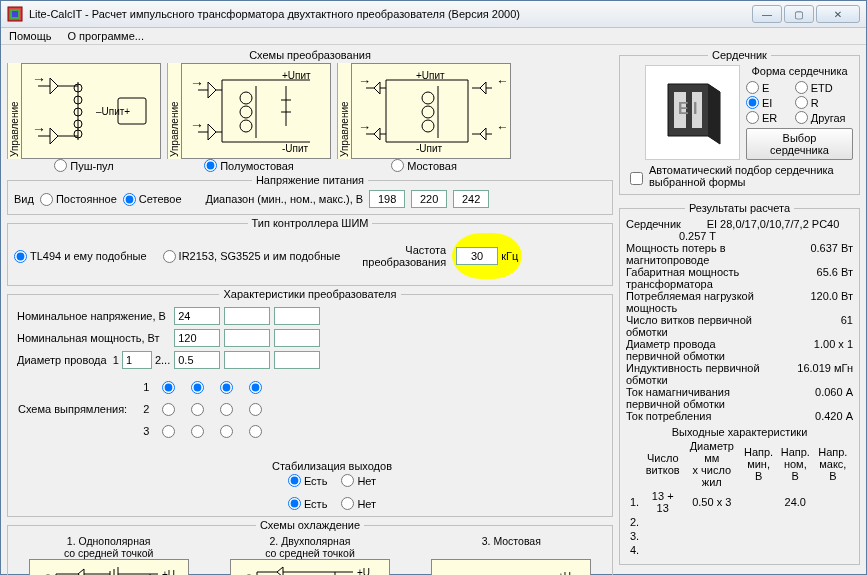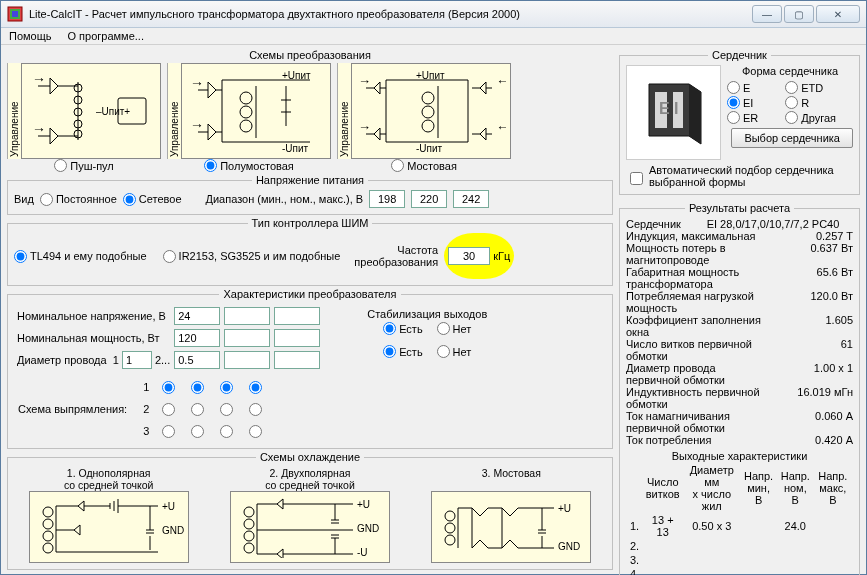--- a/index.html
+++ b/index.html
@@ -28,21 +28,21 @@
   .radio input { margin:0; }
   input[type=text] { font:inherit; border:1px solid #7a9; padding:1px 3px; height:18px; background:#fff; }
   .numbox { width:36px; text-align:center; }
   .grouptitle { text-align:center; margin-bottom:2px;}
   .results { font-size:11px;}
   .results .rline { display:flex; }
   .results .rlabel { flex:1;}
   .results .rval { width:90px; text-align:right;}
   .btn { border:1px solid #888; background:linear-gradient(#fefefe,#e3e3e3); padding:3px 12px; border-radius:2px; font:inherit; }
   .coregrp { display:flex; gap:6px; align-items:flex-start;}
-  .coreimg { width:95px; height:95px; background:#fff; border:1px solid #ccc; display:flex; align-items:center; justify-content:center; }
+  .coreimg { width:95px; height:95px; background:#fff; border:1px solid #ccc; display:flex; align-items:center; justify-content:center;margin-left:19px; }
   .coreimg svg { display:block; }
   .shape-radios { display:grid; grid-template-columns:auto auto; gap:2px 10px;}
   .hl { background:#ffff00; border-radius:50%/60%; display:inline-block; padding:14px 4px;}
   .rectgrid { border-collapse:collapse;}
   .rectgrid td { padding:2px 4px; text-align:center;}
   .rectschemes { display:flex; gap:12px; justify-content:space-around;}
   .rectscheme { display:flex; flex-direction:column; align-items:center; font-size:10.5px;}
   .check { display:inline-flex; align-items:flex-end; gap:3px;}
   .outtbl { width:100%;}
   .outtbl th { font-weight:normal; text-align:center; padding:0 2px;}
@@ -197,34 +197,34 @@
         <legend class="center">Тип контроллера ШИМ</legend>
         <div class="row">
           <label class="radio">
               <input type="radio" name="pwm" checked="" style="">
               <span>TL494 и ему подобные</span>
             </label>
           <label class="radio" style="margin-left:10px">
               <input type="radio" name="pwm" style="">
               <span>IR2153, SG3525 и им подобные</span>
             </label>
-          <span style="margin-left:8px; text-align:right;">
+          <span style="margin-left:16px; text-align:right;">
             <span>Частота</span><br>
             <span>преобразования</span>
           </span>
           <span class="hl">
             <input type="text" class="numbox" style="width: 42px;" value="30">
             <span>кГц</span>
           </span>
         </div>
       </fieldset>
 
       <fieldset>
         <legend class="center">Характеристики преобразователя</legend>
-        <div style="display:flex; ">
+        <div style="display:flex; gap:14px;flex-direction:column;">
           <div>
             <table>
               <tbody>
                   <tr>
                 <td>Номинальное напряжение, В</td>
                 <td><input type="text" style="width: 46px;" value="24"></td>
                 <td><input type="text" style="width: 46px;"></td>
                 <td><input type="text" style="width: 46px;"></td>
               </tr>
               <tr>
@@ -416,38 +416,33 @@
         </div>
       </fieldset>
 
       <fieldset class="results">
         <legend class="center">Результаты расчета</legend>
         <div class="rline">
             <span class="rlabel">Сердечник</span>
             <span style="width:160px;text-align:center">EI 28,0/17,0/10,7/7,2 PC40</span>
           </div>
         <div class="rline">
-            <span class="rlabel">Индукция, максимальная</span>
             <span class="rval">0.257 T</span>
           </div>
         <div class="rline">
             <span class="rlabel">Мощность потерь в магнитопроводе</span>
             <span class="rval">0.637 Вт</span>
           </div>
         <div class="rline">
             <span class="rlabel">Габаритная мощность трансформатора</span>
             <span class="rval">65.6 Вт</span>
           </div>
         <div class="rline">
             <span class="rlabel">Потребляемая нагрузкой мощность</span>
             <span class="rval">120.0 Вт</span>
-          </div>
-        <div class="rline">
-            <span class="rlabel">Коэффициент заполнения окна</span>
-            <span class="rval">1.605</span>
           </div>
         <div class="rline">
             <span class="rlabel">Число витков первичной обмотки</span>
             <span class="rval">61</span>
           </div>
         <div class="rline">
             <span class="rlabel">Диаметр провода первичной обмотки</span>
             <span class="rval">1.00 x 1</span>
           </div>
         <div class="rline">

